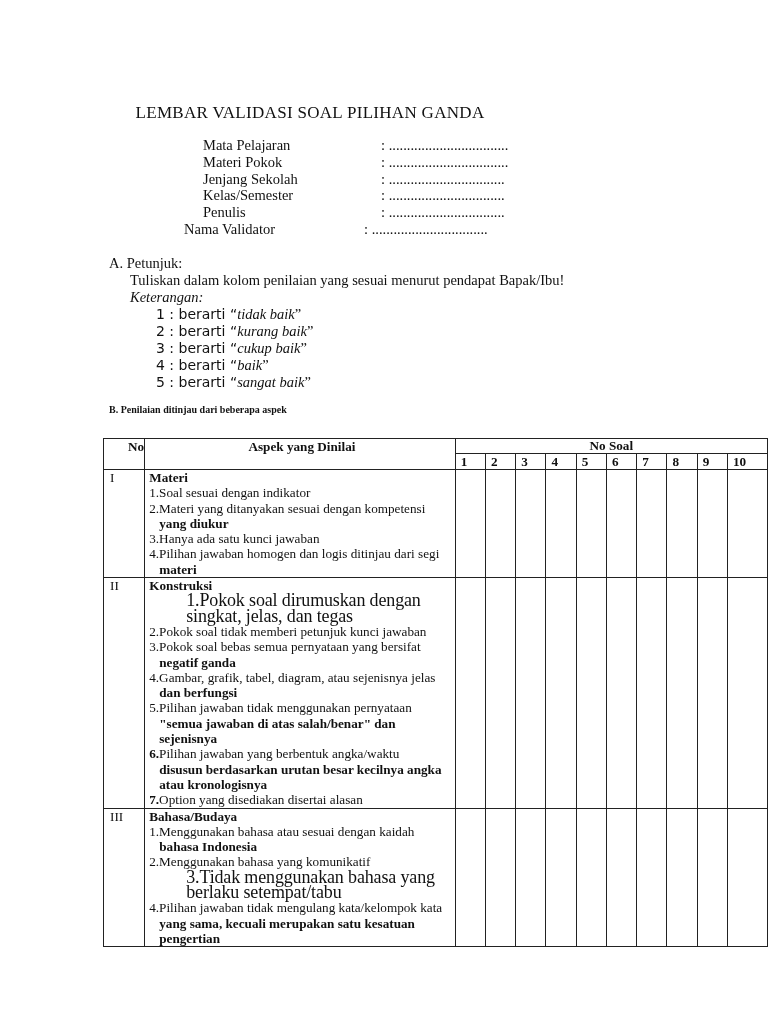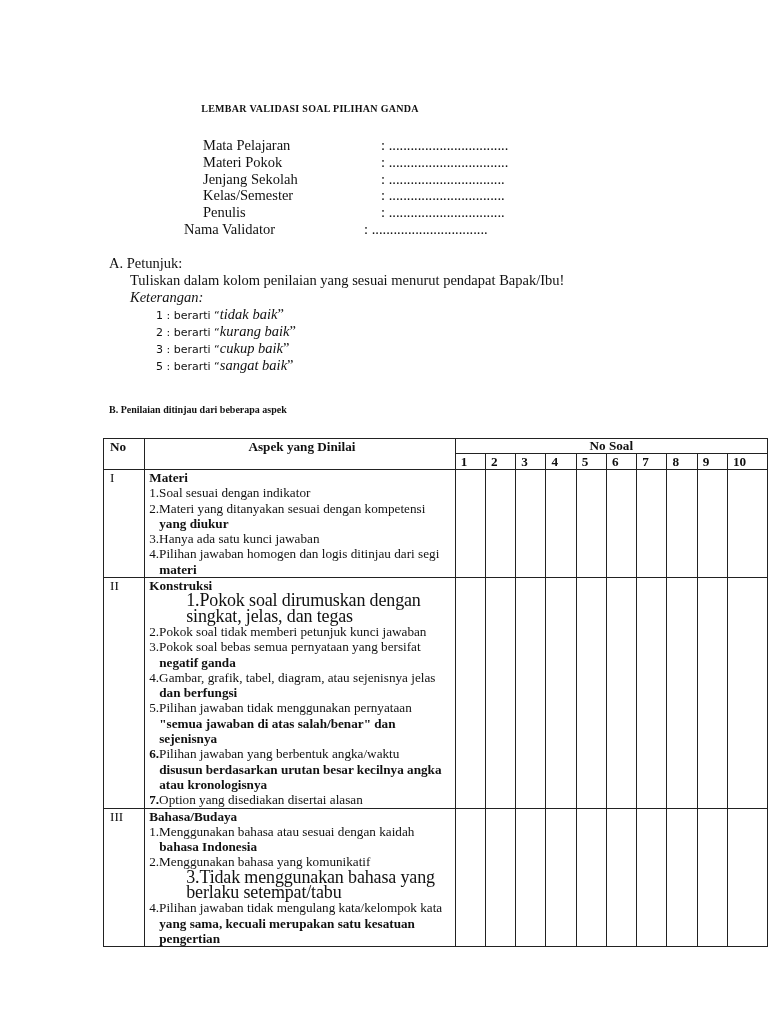--- a/index.html
+++ b/index.html
@@ -1,43 +1,43 @@
 <!DOCTYPE html>
 <html><head>
 <meta charset="utf-8">
 <style>
   html, body { margin:0; padding:0; background:#ffffff; }
   body { width:768px; height:1024px; position:relative; overflow:hidden;
          font-family:"Liberation Serif", serif; color:#111; }
   .page { position:absolute; left:0; top:0; width:768px; height:1024px; }
   .title { position:absolute; top:103px; left:0; width:620px; text-align:center;
-           font-weight:bold; font-size:10px; letter-spacing:0.3px; }
+           font-weight:normal; font-size:17px; letter-spacing:0.3px; }
   .meta { position:absolute; top:137px; left:186px; font-size:14.5px; line-height:16.8px; }
   .meta-row { display:flex; height:16.8px; }
   .meta-label { width:178px;margin-left:17px; }
   .meta-label.shift { margin-left:-2px; width:180px; }
   .meta-val { white-space:pre; }
   .secA { position:absolute; top:255px; left:109px; font-size:14.5px; line-height:17px; }
   .secA h2 { margin:0; font-size:14.5px; font-weight:normal; }
   .secA .instr { margin-left:21px; }
   .secA .ket { margin-left:21px; font-style:italic; }
   .legend { margin-left:47px; }
   .legend-row { height:17px; }
-  .legend-row .num { font-family:"DejaVu Sans", sans-serif; font-size:11px; }
+  .legend-row .num { font-family:"DejaVu Sans", sans-serif; font-size:14px; }
   .legend-row .mean { font-style:italic; }
   .secB { position:absolute; top:404px; left:109px; font-size:10px; font-weight:bold; margin:0; }
   table.val { position:absolute; top:438px; left:103px; border-collapse:collapse;
               font-size:13.2px; line-height:15.3px; }
   table.val td, table.val th { border:1.3px solid #222; padding:0; vertical-align:top; }
   table.val th { font-weight:bold; }
   .c-no { width:36px; padding-left:6px !important; }
   .c-aspek { width:322px; padding-left:4px !important; }
   .c-score { width:26px; }
   .c-score10 { width:36px; }
-  .hdr-no, .hdr-aspek { height:30px; text-align:left; }
+  .hdr-no, .hdr-aspek { height:30px; text-align:right; }
   .hdr-aspek { text-align:center; }
   .hdr-soal { text-align:center; height:14px; line-height:14px; }
   .num-cell { font-weight:normal; text-align:left; padding-left:5px !important; height:15px; line-height:15px; }
   .grp-title { font-weight:bold; }
   .item { padding-left:0; }
   .item .cont { padding-left:10px; display:block;font-weight:bold; }
   .item b { font-weight:bold; }
   .item.narrow { font-size:18px; letter-spacing:-0.15px;margin-left:37px; }
 </style>
 </head>
@@ -75,20 +75,21 @@
   </div>
 
   <div class="secA">
     <h2>A. Petunjuk:</h2>
     <div class="instr">Tuliskan dalam kolom penilaian yang sesuai menurut pendapat Bapak/Ibu!</div>
     <div class="ket">Keterangan:</div>
     <div class="legend">
       <div class="legend-row"><span class="num">1 : berarti “</span><span class="mean">tidak baik</span><span>”</span></div>
       <div class="legend-row"><span class="num">2 : berarti “</span><span class="mean">kurang baik</span><span>”</span></div>
       <div class="legend-row"><span class="num">3 : berarti “</span><span class="mean">cukup baik</span><span>”</span></div>
+      <div class="legend-row"><span class="num">4 : berarti “</span><span class="mean">baik</span><span>”</span></div>
       <div class="legend-row"><span class="num">5 : berarti “</span><span class="mean">sangat baik</span><span>”</span></div>
     </div>
   </div>
 
   <h2 class="secB">B. Penilaian ditinjau dari beberapa aspek</h2>
 
   <table class="val">
     <tbody>
         <tr>
       <th class="c-no hdr-no" rowspan="2">No</th>

